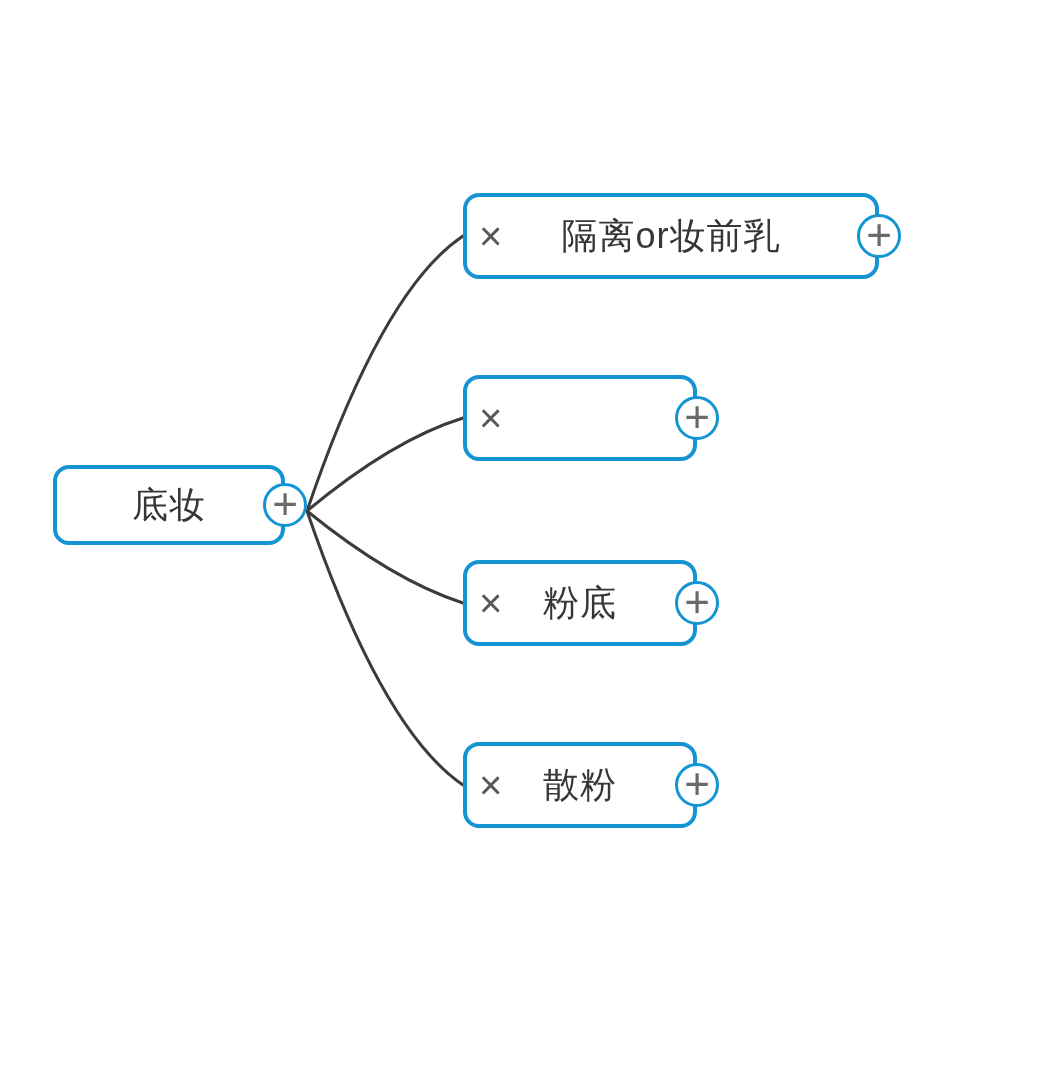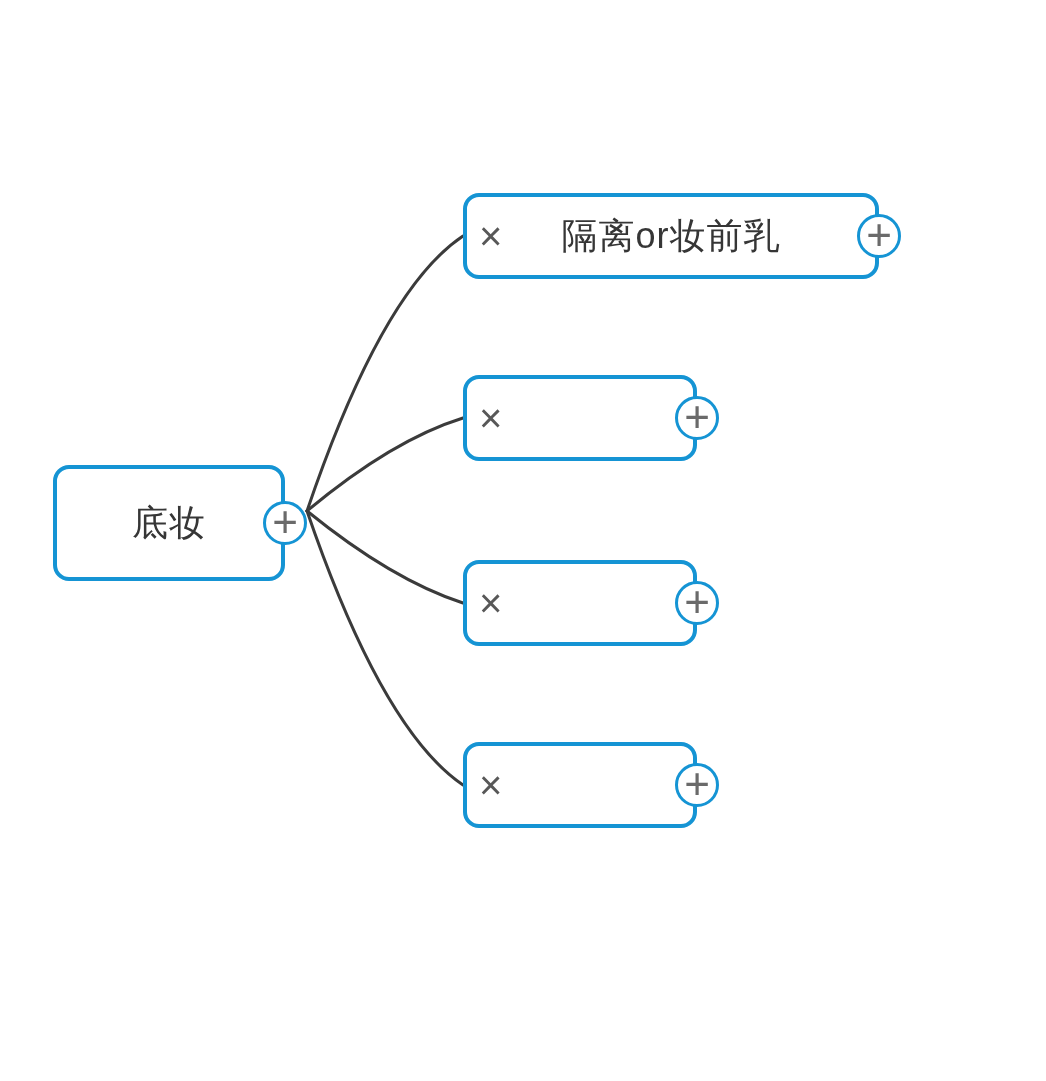--- a/index.html
+++ b/index.html
@@ -80,21 +80,21 @@
 </head>
 <body>
 
 <div id="canvas" style="--node-border: #1594d4; --text-color: #363636; --delete-color: #585858; --add-color: #6a6a6a; width: 1046px; height: 1081px; background: rgb(255, 255, 255);">
   <svg id="connector-layer" xmlns="http://www.w3.org/2000/svg" width="1046" height="1081">
       <path d="M 307 511 Q 382 290 463 236" fill="none" stroke="#3b3b3b" stroke-width="3" stroke-linecap="round"></path>
       <path d="M 307 511 Q 392 440 463 418" fill="none" stroke="#3b3b3b" stroke-width="3" stroke-linecap="round"></path>
       <path d="M 307 511 Q 392 580 463 603" fill="none" stroke="#3b3b3b" stroke-width="3" stroke-linecap="round"></path>
       <path d="M 307 511 Q 382 730 463 785" fill="none" stroke="#3b3b3b" stroke-width="3" stroke-linecap="round"></path>
     </svg>
-<div class="node" style="left: 53px; top: 465px; width: 232px; height: 116px;">
+<div class="node" style="left: 53px; top: 465px; width: 232px; height: 80px;">
 
     <span class="label">底妆</span>
     <div class="add">
       <span class="plus">+</span>
     </div>
   </div>
     <div class="node" style="left: 463px; top: 193px; width: 416px; height: 86px;">
     <span class="del">×</span>
     <span class="label">隔离or妆前乳</span>
     <div class="add">
@@ -102,23 +102,25 @@
     </div>
   </div>
     <div class="node" style="left: 463px; top: 375px; width: 234px; height: 86px;">
     <span class="del">×</span>
     <div class="add">
       <span class="plus">+</span>
     </div>
   </div>
     <div class="node" style="left: 463px; top: 560px; width: 234px; height: 86px;">
     <span class="del">×</span>
+    <span class="label">粉底</span>
     <div class="add">
       <span class="plus">+</span>
     </div>
   </div>
     <div class="node" style="left: 463px; top: 742px; width: 234px; height: 86px;">
     <span class="del">×</span>
+    <span class="label">散粉</span>
     <div class="add">
       <span class="plus">+</span>
     </div>
   </div>
   </div>
 
 </body></html>

